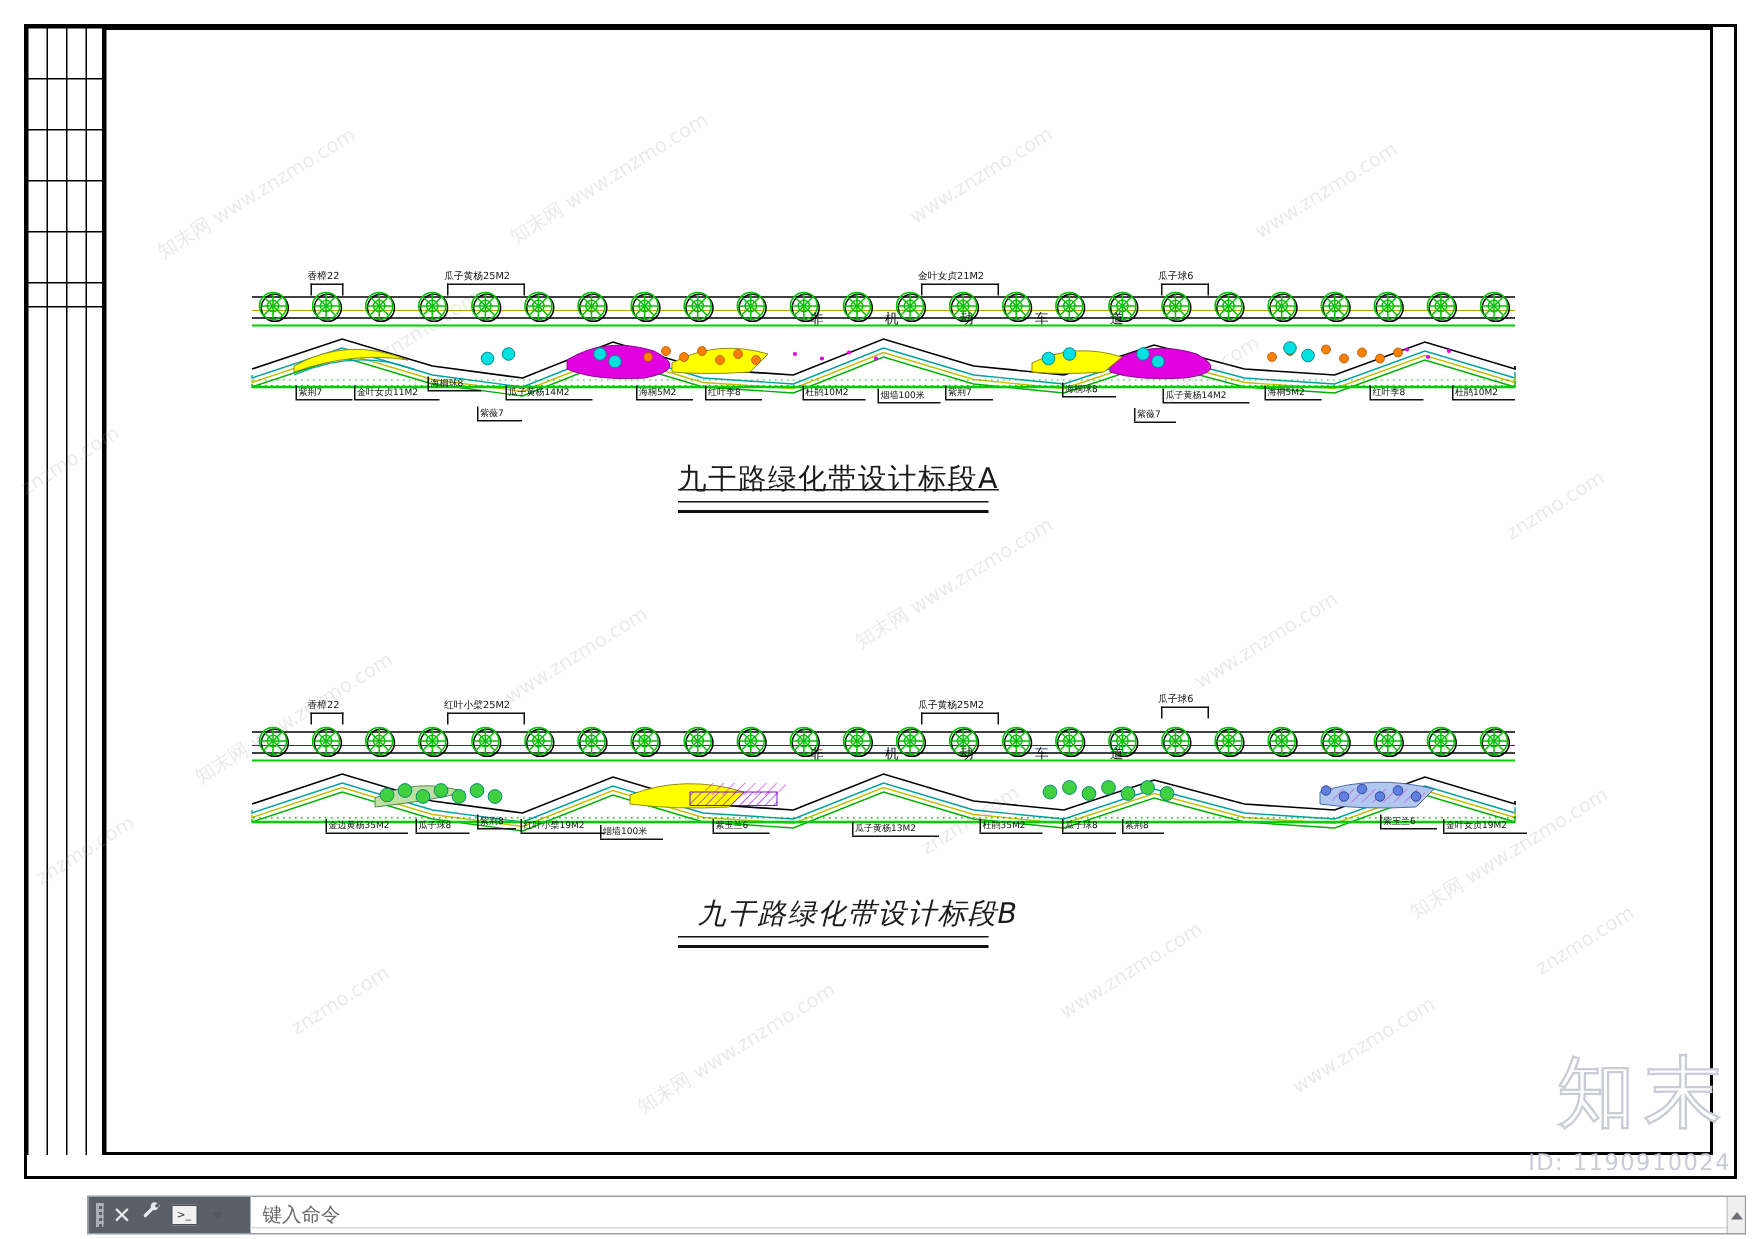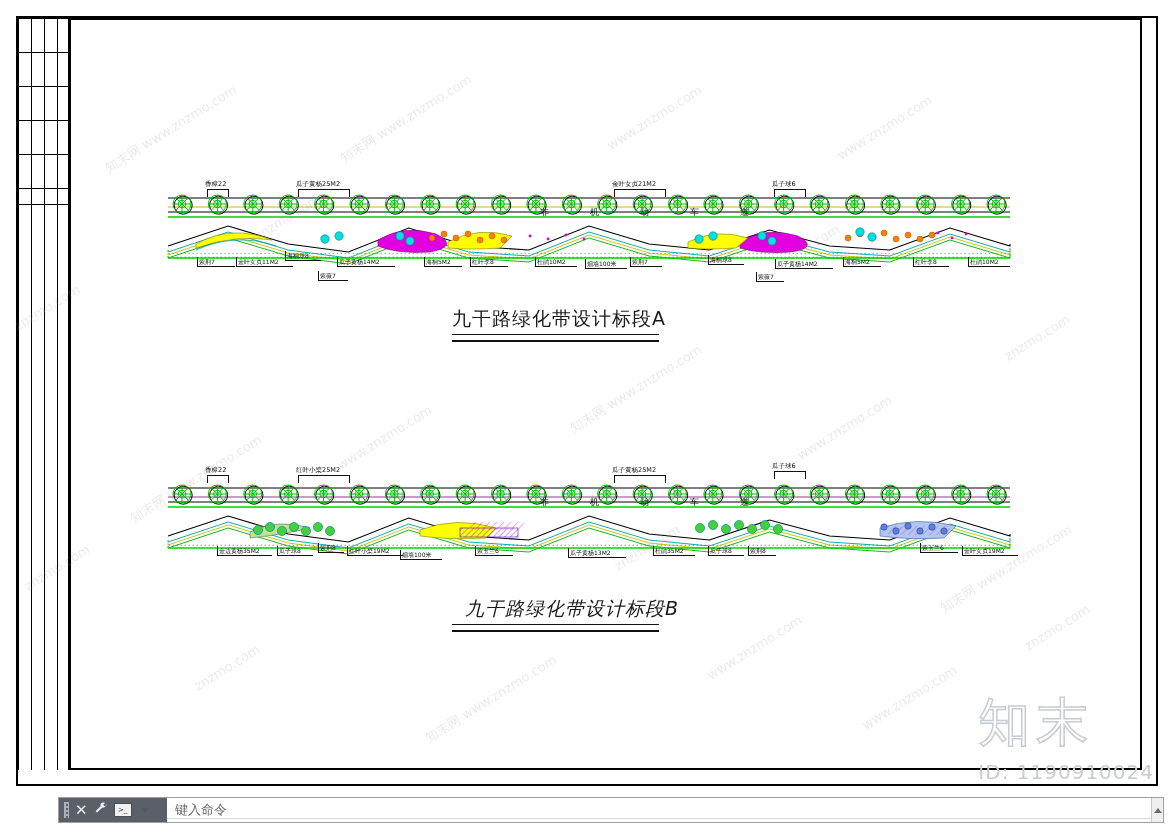--- a/index.html
+++ b/index.html
@@ -40,24 +40,24 @@
   .lbl .tick { position: absolute; left: 0; bottom: 0; width: 1px; background: #111; }
 
   .toplbl { position: absolute; font-size: 6.5px; color: #111; white-space: nowrap; }
 
   
   .roadchar { position: absolute; font-size: 9px; color: #111; }
 
   
   .wm { position: absolute; color: rgba(150,150,160,0.20); font-size: 13px; white-space: nowrap;
         transform-origin: center; user-select: none; }
-  .wm-big { position: absolute; right: 20px; bottom: 42px; text-align: left; }
+  .wm-big { position: absolute; right: 20px; bottom: 42px; text-align: right; }
   .wm-big .zw { font-size: 52px; letter-spacing: 6px; color: #fff;
                 -webkit-text-stroke: 1.5px #c9ccd4; }
-  .wm-big .idt { font-size: 20px; color: #c9ccd4; letter-spacing: 1px; margin-top: 2px; }
+  .wm-big .idt { font-size: 15px; color: #c9ccd4; letter-spacing: 1px; margin-top: 2px; }
 
   
   .cmdbar { position: absolute; left: 58px; top: 797px; width: 1106px; height: 26px;
             background: #ffffff; border: 1px solid #9aa0a6; display: flex; align-items: center; }
   .cmd-left { width: 108px; height: 24px; background: #5b6068; display: flex; align-items: center;
               gap: 6px; padding-left: 5px; }
   .grip { width: 5px; height: 16px;
           background: repeating-linear-gradient(to bottom,#b9bec6 0 2px,transparent 2px 4px),
                       repeating-linear-gradient(to right,#b9bec6 0 2px,transparent 2px 4px);
           background-size: 2px 4px, 4px 2px; opacity: .85; }
@@ -867,21 +867,21 @@
           <circle cx="908" cy="526" r="3.2" fill="#6080e0" stroke="#203080" stroke-width="0.5"></circle>
           <circle cx="920" cy="531" r="3.2" fill="#6080e0" stroke="#203080" stroke-width="0.5"></circle>
           <circle cx="932" cy="527" r="3.2" fill="#6080e0" stroke="#203080" stroke-width="0.5"></circle>
           <circle cx="944" cy="531" r="3.2" fill="#6080e0" stroke="#203080" stroke-width="0.5"></circle>
           <rect x="470" y="522" width="54" height="8" fill="url(#hatchA)" opacity="0.7"></rect>
         </g>
       </g>
   </svg>
 
   <div>
-    <div class="plan-title" id="titleA" style="left:452px; top:306px;">九干路绿化带设计标段A</div>
+    <div class="plan-title" id="titleA" style="left:452px; top:306px;text-decoration:underline;">九干路绿化带设计标段A</div>
     <div class="title-rule" style="left:452px; top:334px; width:207px;"></div>
     <div class="title-rule2" style="left:452px; top:340px; width:207px;"></div>
   </div>
 
   <div>
     <div class="plan-title" id="titleB" style="left:465px; top:596px;font-style:italic;">九干路绿化带设计标段B</div>
     <div class="title-rule" style="left:452px; top:624px; width:207px;"></div>
     <div class="title-rule2" style="left:452px; top:630px; width:207px;"></div>
   </div>
 

